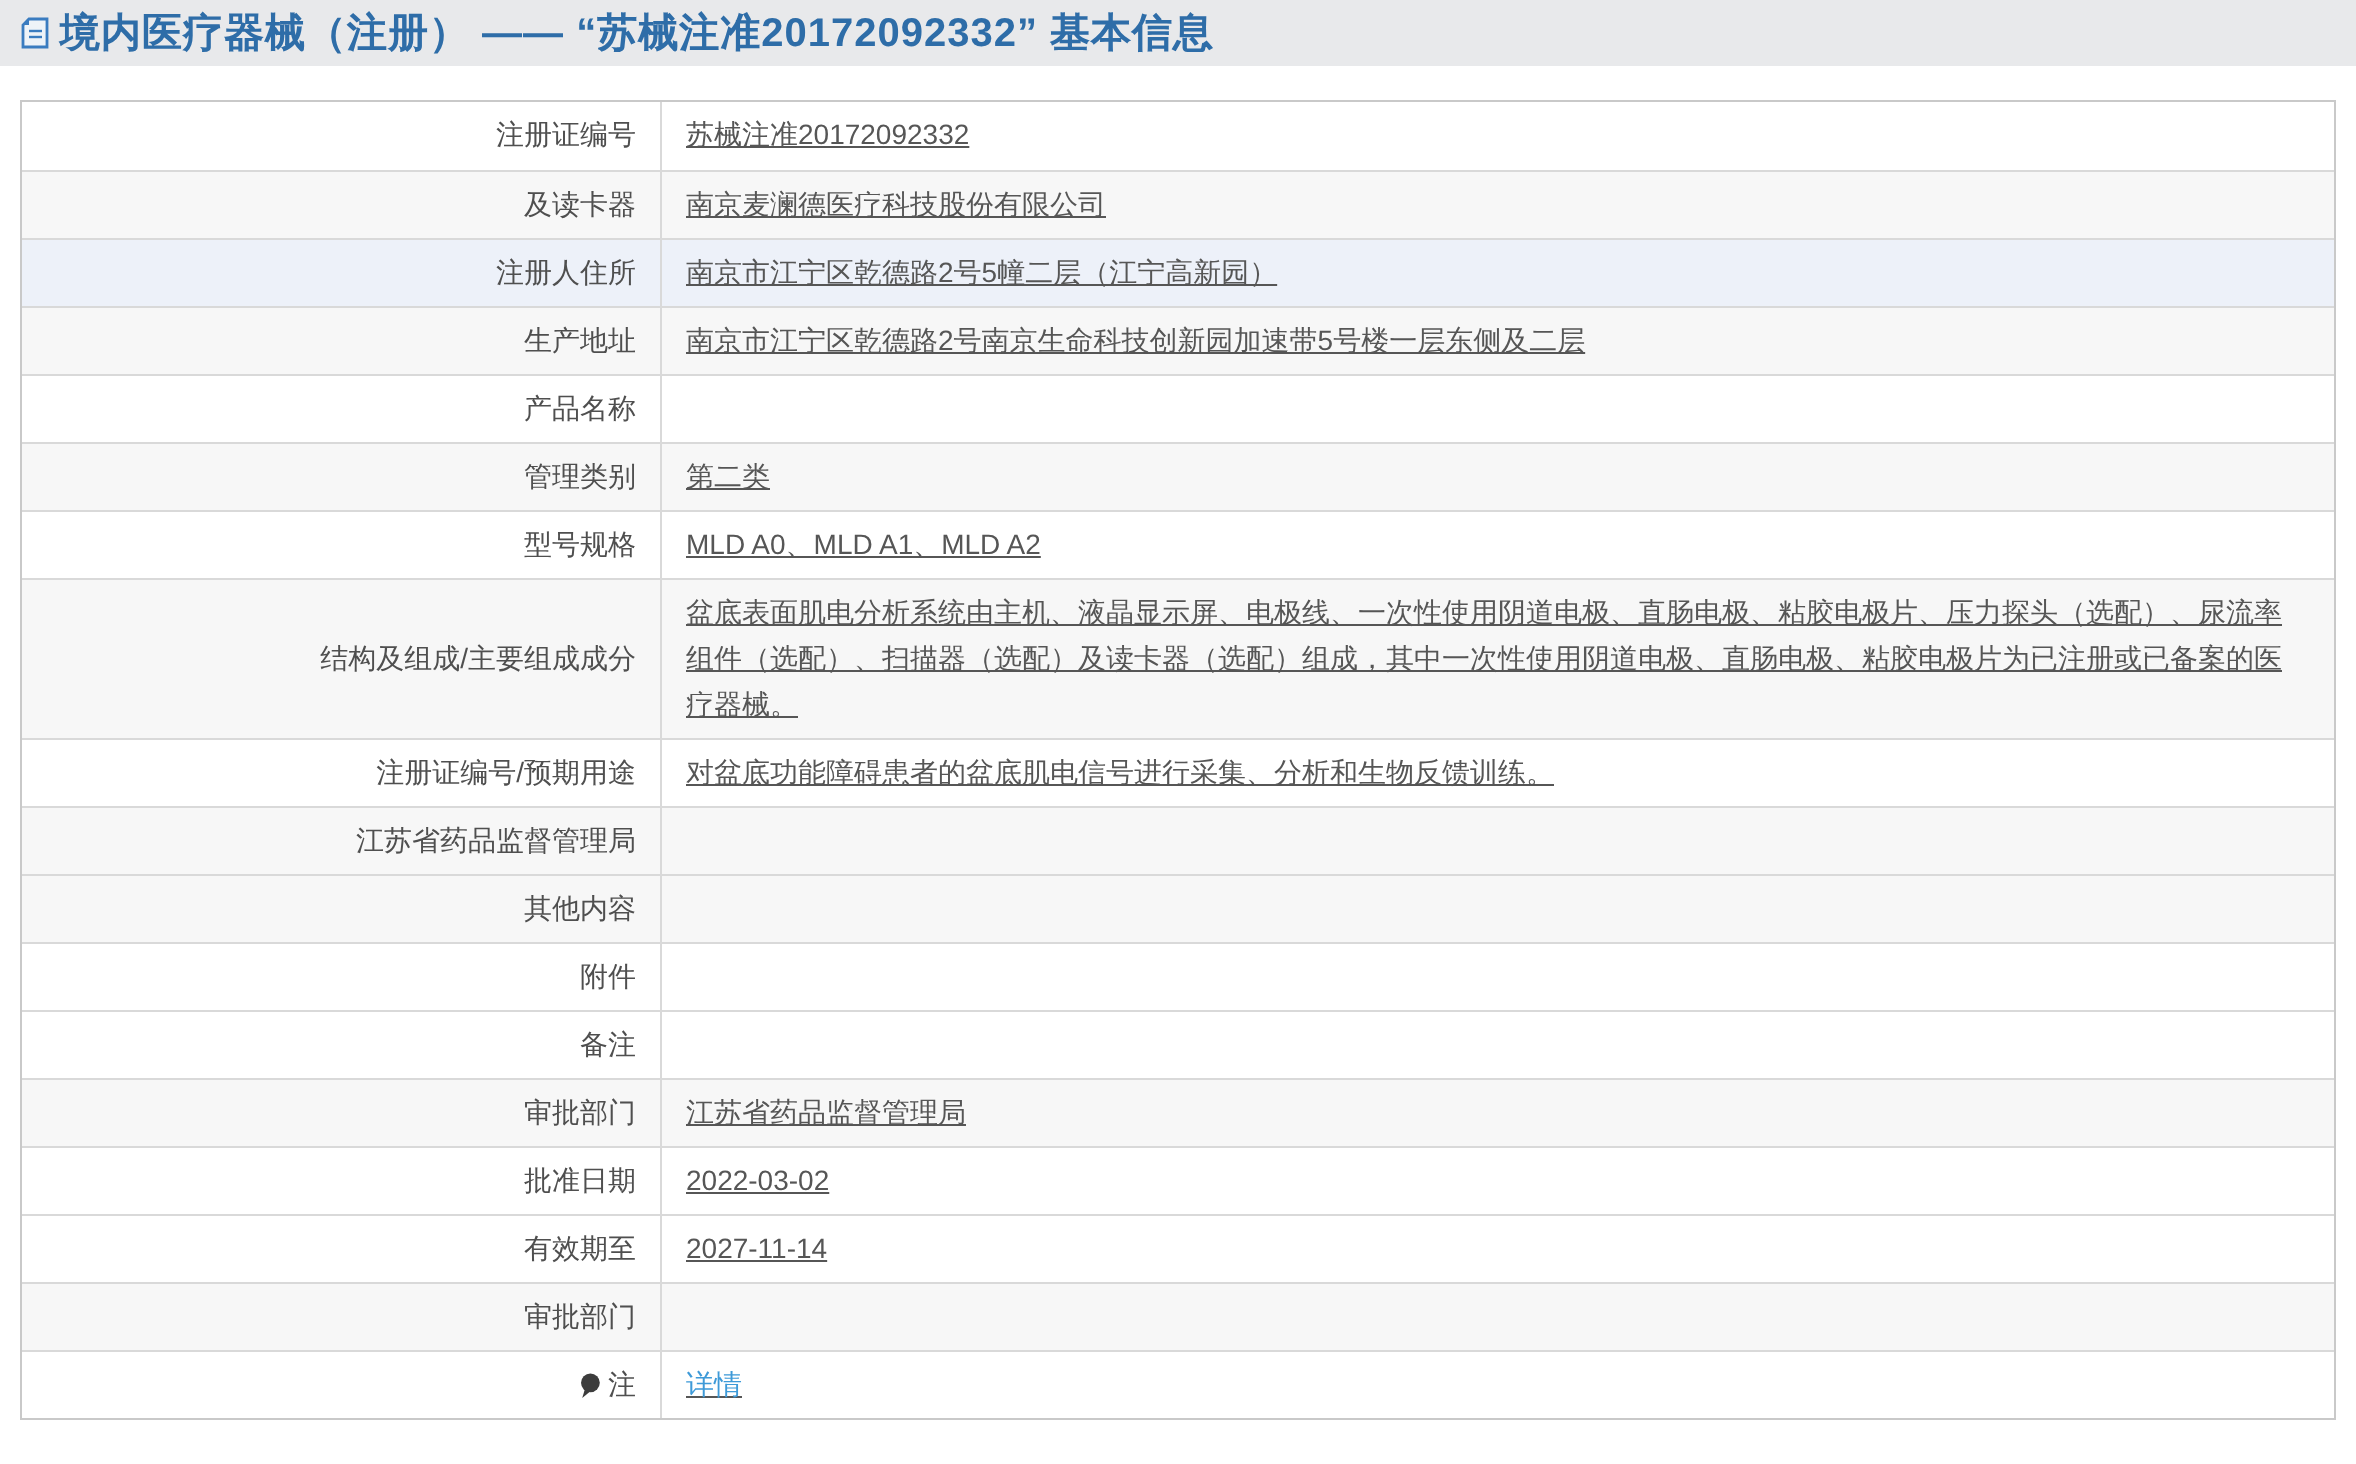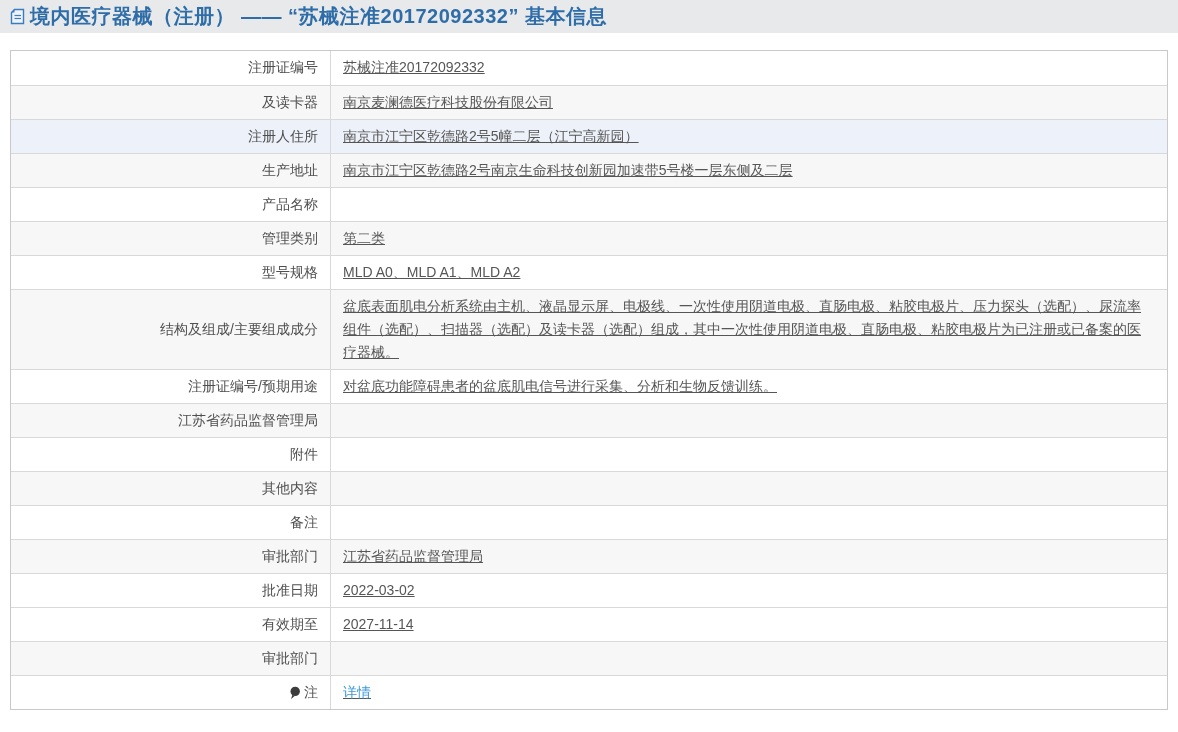--- a/index.html
+++ b/index.html
@@ -133,31 +133,31 @@
       </div>
     </div>
     <div class="row alt">
       <div class="cell label">
         <span>江苏省药品监督管理局</span>
       </div>
       <div class="cell value">
         <span></span>
       </div>
     </div>
+    <div class="row alt">
+      <div class="cell label">
+        <span>其他内容</span>
+      </div>
+      <div class="cell value">
+        <span></span>
+      </div>
+    </div>
     <div class="row">
       <div class="cell label">
         <span>附件</span>
-      </div>
-      <div class="cell value">
-        <span></span>
-      </div>
-    </div>
-    <div class="row alt">
-      <div class="cell label">
-        <span>其他内容</span>
       </div>
       <div class="cell value">
         <span></span>
       </div>
     </div>
     <div class="row">
       <div class="cell label">
         <span>备注</span>
       </div>
       <div class="cell value">

